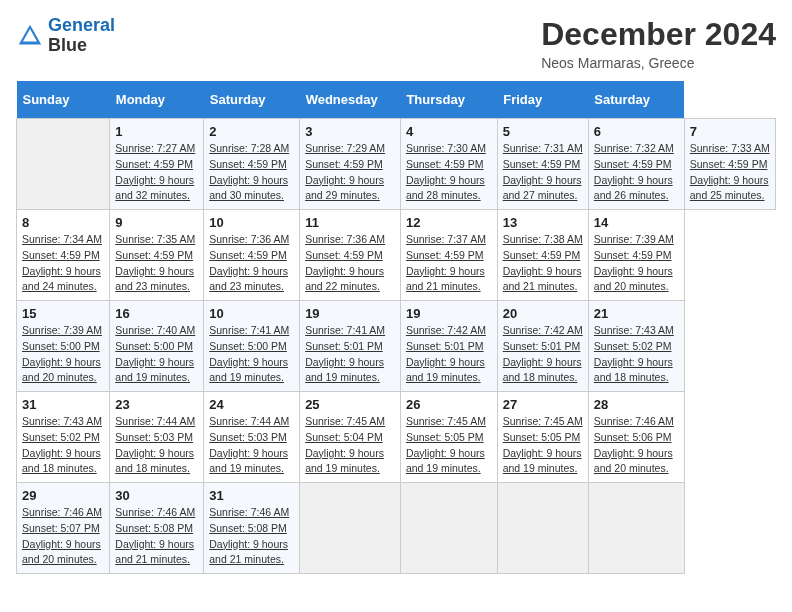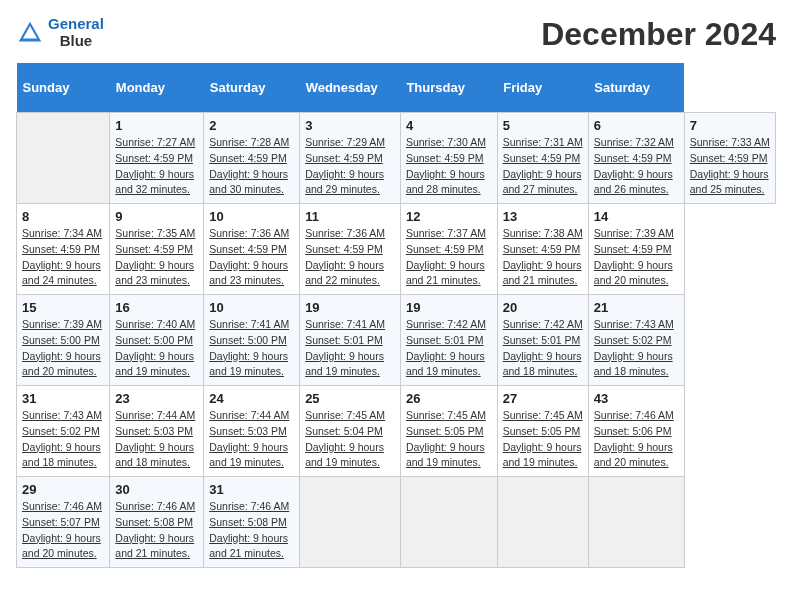--- a/index.html
+++ b/index.html
@@ -15,25 +15,24 @@
       justify-content: space-between;
       align-items: flex-start;
       margin-bottom: 10px;
     }
     .logo {
       display: flex;
       align-items: center;
       gap: 4px;
     }
     .logo-text {
-      font-size: 15px;
+      font-size: 18px;
       font-weight: bold;
       color: #333;
       line-height: 1.1;
-      text-align: center;
     }
     .logo-text span {
       color: #1a6bb5;
     }
     .logo-icon {
       width: 28px;
       height: 28px;
     }
     .title-area {
       text-align: left;
@@ -49,21 +48,21 @@
       margin-top: 2px;
     }
     table {
       width: 100%;
       border-collapse: collapse;
       font-size: 11px;
     }
     thead tr th {
       background-color: #2b7fd4;
       color: #fff;
-      padding: 17px 6px;
+      padding: 11px 6px;
       text-align: left;
       font-size: 13px;
       font-weight: bold;
     }
     tbody tr td {
       border: 1px solid #ccc;
       vertical-align: top;
       padding: 5px 5px;
       width: 108px;
       min-height: 70px;
@@ -101,20 +100,21 @@
       <polygon points="20,4 36,32 4,32" fill="#2b7fd4"></polygon>
       <polygon points="20,10 30,28 10,28" fill="white"></polygon>
     </svg>
     <div class="logo-text">
       <div><span>General</span></div>
       <div>Blue</div>
     </div>
   </div>
   <div class="title-area">
     <div class="month-title">December 2024</div>
+    <div class="subtitle">Neos Marmaras, Greece</div>
   </div>
 </div>
 
 <table>
   <thead>
     <tr>
     <th>Sunday</th>
         <th>Monday</th>
         <th>Saturday</th>
         <th>Wednesday</th>
@@ -234,21 +234,21 @@
         </td>
         <td>
           <span class="day-num">26</span>
           <div class="day-detail">Sunrise: 7:45 AM<br>Sunset: 5:05 PM<br>Daylight: 9 hours and 19 minutes.</div>
         </td>
         <td>
           <span class="day-num">27</span>
           <div class="day-detail">Sunrise: 7:45 AM<br>Sunset: 5:05 PM<br>Daylight: 9 hours and 19 minutes.</div>
         </td>
         <td>
-          <span class="day-num">43</span>
+          <span class="day-num">28</span>
           <div class="day-detail">Sunrise: 7:46 AM<br>Sunset: 5:06 PM<br>Daylight: 9 hours and 20 minutes.</div>
         </td>
       </tr>
       <tr>
         <td>
           <span class="day-num">29</span>
           <div class="day-detail">Sunrise: 7:46 AM<br>Sunset: 5:07 PM<br>Daylight: 9 hours and 20 minutes.</div>
         </td>
         <td>
           <span class="day-num">30</span>

